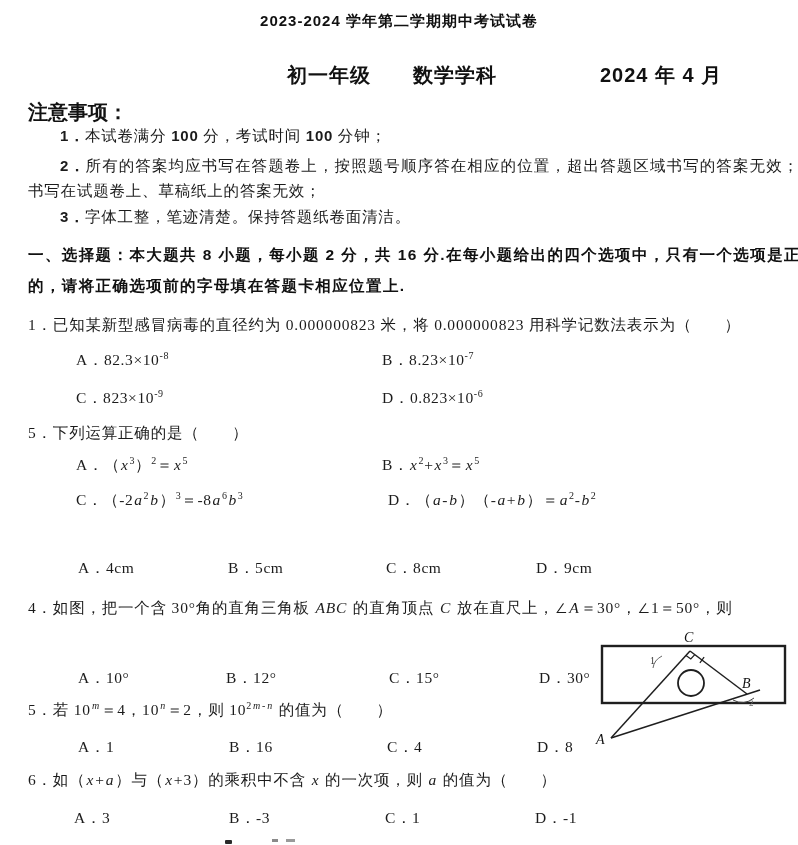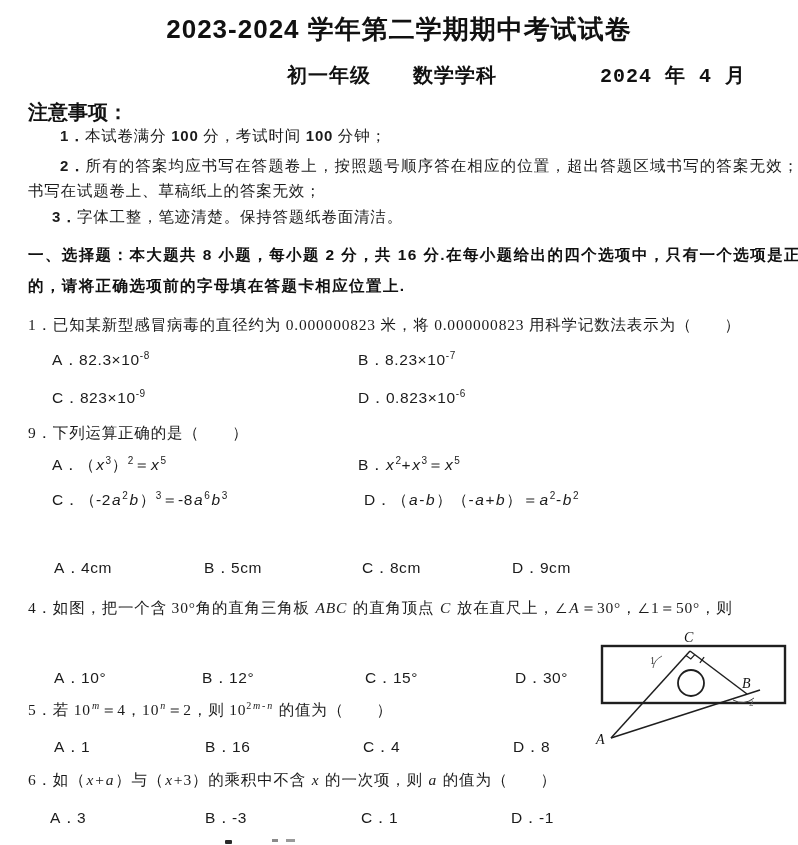--- a/index.html
+++ b/index.html
@@ -1,56 +1,56 @@
 <!DOCTYPE html>
 <html><head>
 <meta charset="utf-8">
 <style>
   * { margin:0; padding:0; box-sizing:border-box; }
   html,body { width:798px; height:845px; background:#ffffff; }
   .page { position:relative; width:798px; height:845px; background:#ffffff; color:#1b1b1b; overflow:hidden; }
   .abs { position:absolute; white-space:nowrap; }
-  .t-title { font-family:"Liberation Sans",sans-serif; font-weight:700; font-size:26px; letter-spacing:1px; color:#111; }
-  .t-h2 { font-family:Liberation Mono, monospace; font-weight:700; font-size:20px; letter-spacing:1px; color:#111; }
+  .t-title { font-family:"Liberation Sans",sans-serif; font-weight:700; font-size:15px; letter-spacing:1px; color:#111; }
+  .t-h2 { font-family:Liberation Sans, sans-serif; font-weight:700; font-size:20px; letter-spacing:1px; color:#111; }
   .t-h3 { font-family:"Liberation Sans",sans-serif; font-weight:700; font-size:20px; color:#111; }
   .t-sec { font-family:"Liberation Sans",sans-serif; font-weight:700; font-size:15.5px; letter-spacing:1.4px; color:#111; }
   .t-body { font-family:"Liberation Serif",serif; font-size:15.5px; letter-spacing:0.8px; }
-  .t-opt { font-family:Liberation Sans, sans-serif; font-size:15.5px; letter-spacing:0.6px; }
+  .t-opt { font-family:Liberation Serif, serif; font-size:15.5px; letter-spacing:0.6px;margin-left:24px; }
   sup { font-size:10px; line-height:0; }
   i { font-style:italic; padding:0 1px; }
   b { font-family:"Liberation Sans",sans-serif; font-size:15px; }
   .speck { position:absolute; }
   svg text { font-family:"Liberation Serif",serif; }
 </style>
 </head>
 <body>
 
 <div class="page">
 
   <div class="abs t-title" style="left:0;top:12px;width:798px;text-align:center">2023-2024 学年第二学期期中考试试卷</div>
   <span class="abs t-h2" style="left:287px;top:62px">初一年级</span>
   <span class="abs t-h2" style="left:413px;top:62px">数学学科</span>
   <span class="abs t-h2" style="left:600px;top:62px">2024 年 4 月</span>
 
   <div class="abs t-h3" style="left:28px;top:99px">注意事项：</div>
   <div class="abs t-body" style="left:60px;top:126px"><b>1．</b>本试卷满分 <b>100</b> 分，考试时间 <b>100</b> 分钟；</div>
   <div class="abs t-body" style="left:60px;top:156px;letter-spacing:1.1px"><b>2．</b>所有的答案均应书写在答题卷上，按照题号顺序答在相应的位置，超出答题区域书写的答案无效；</div>
   <div class="abs t-body" style="left:28px;top:181px">书写在试题卷上、草稿纸上的答案无效；</div>
-  <div class="abs t-body" style="left:52px;top:207px"><b>3．</b>字体工整，笔迹清楚。保持答题纸卷面清洁。</div>
+  <div class="abs t-body" style="left:60px;top:207px"><b>3．</b>字体工整，笔迹清楚。保持答题纸卷面清洁。</div>
 
   <div class="abs t-sec" style="left:28px;top:245px">一、选择题：本大题共 8 小题，每小题 2 分，共 16 分.在每小题给出的四个选项中，只有一个选项是正确</div>
   <div class="abs t-sec" style="left:28px;top:276px">的，请将正确选项前的字母填在答题卡相应位置上.</div>
 
   <div class="abs t-body" style="left:28px;top:315px">1．已知某新型感冒病毒的直径约为 0.000000823 米，将 0.000000823 用科学记数法表示为（　　）</div>
   <div class="abs t-opt" style="left:52px;top:350px">A．82.3×10<sup>-8</sup></div>
   <div class="abs t-opt" style="left:358px;top:350px">B．8.23×10<sup>-7</sup></div>
   <div class="abs t-opt" style="left:52px;top:388px">C．823×10<sup>-9</sup></div>
   <div class="abs t-opt" style="left:358px;top:388px">D．0.823×10<sup>-6</sup></div>
 
-  <div class="abs t-body" style="left:28px;top:423px">9．下列运算正确的是（　　）</div>
+  <div class="abs t-body" style="left:28px;top:423px">5．下列运算正确的是（　　）</div>
   <div class="abs t-opt" style="left:52px;top:455px">A．（<i>x</i><sup>3</sup>）<sup>2</sup>＝<i>x</i><sup>5</sup></div>
   <div class="abs t-opt" style="left:358px;top:455px">B．<i>x</i><sup>2</sup>+<i>x</i><sup>3</sup>＝<i>x</i><sup>5</sup></div>
   <div class="abs t-opt" style="left:52px;top:490px">C．（-2<i>a</i><sup>2</sup><i>b</i>）<sup>3</sup>＝-8<i>a</i><sup>6</sup><i>b</i><sup>3</sup></div>
   <div class="abs t-opt" style="left:364px;top:490px">D．（<i>a</i>-<i>b</i>）（-<i>a</i>+<i>b</i>）＝<i>a</i><sup>2</sup>-<i>b</i><sup>2</sup></div>
 
   <div class="abs t-opt" style="left:54px;top:558px">A．4cm</div>
   <div class="abs t-opt" style="left:204px;top:558px">B．5cm</div>
   <div class="abs t-opt" style="left:362px;top:558px">C．8cm</div>
   <div class="abs t-opt" style="left:512px;top:558px">D．9cm</div>
 

